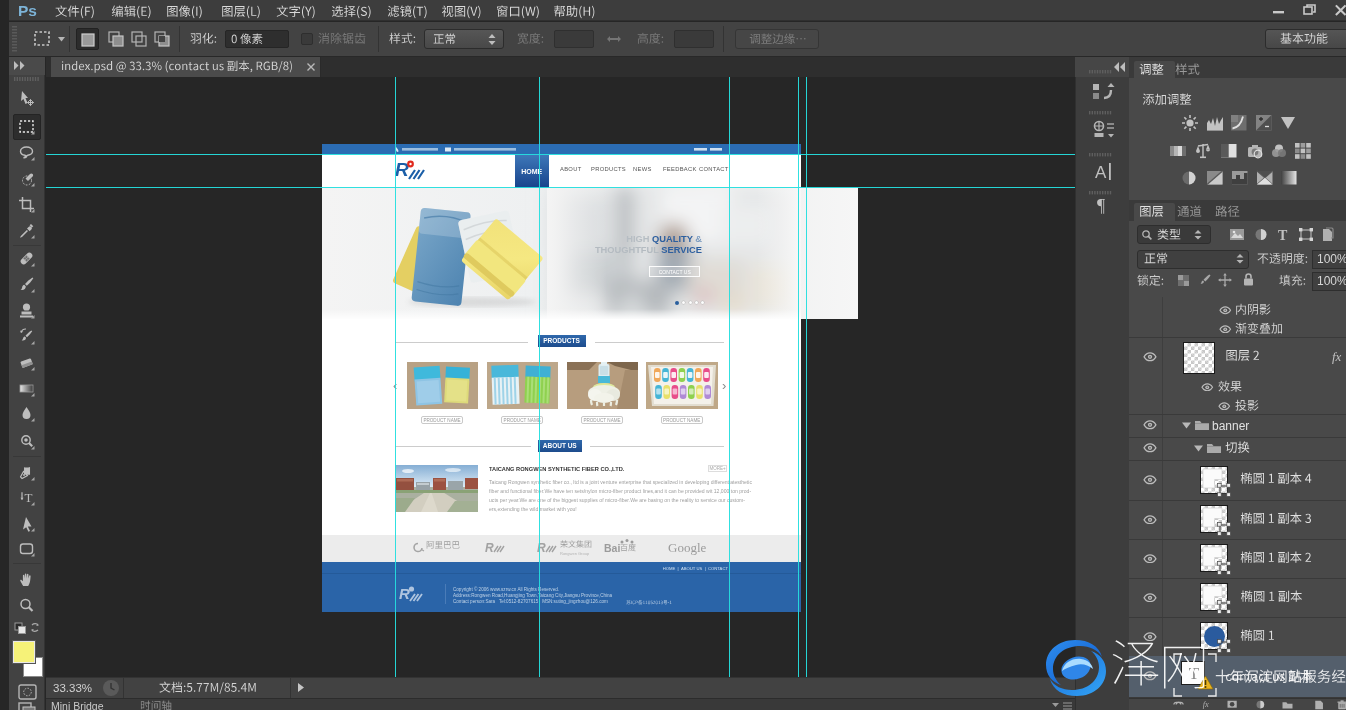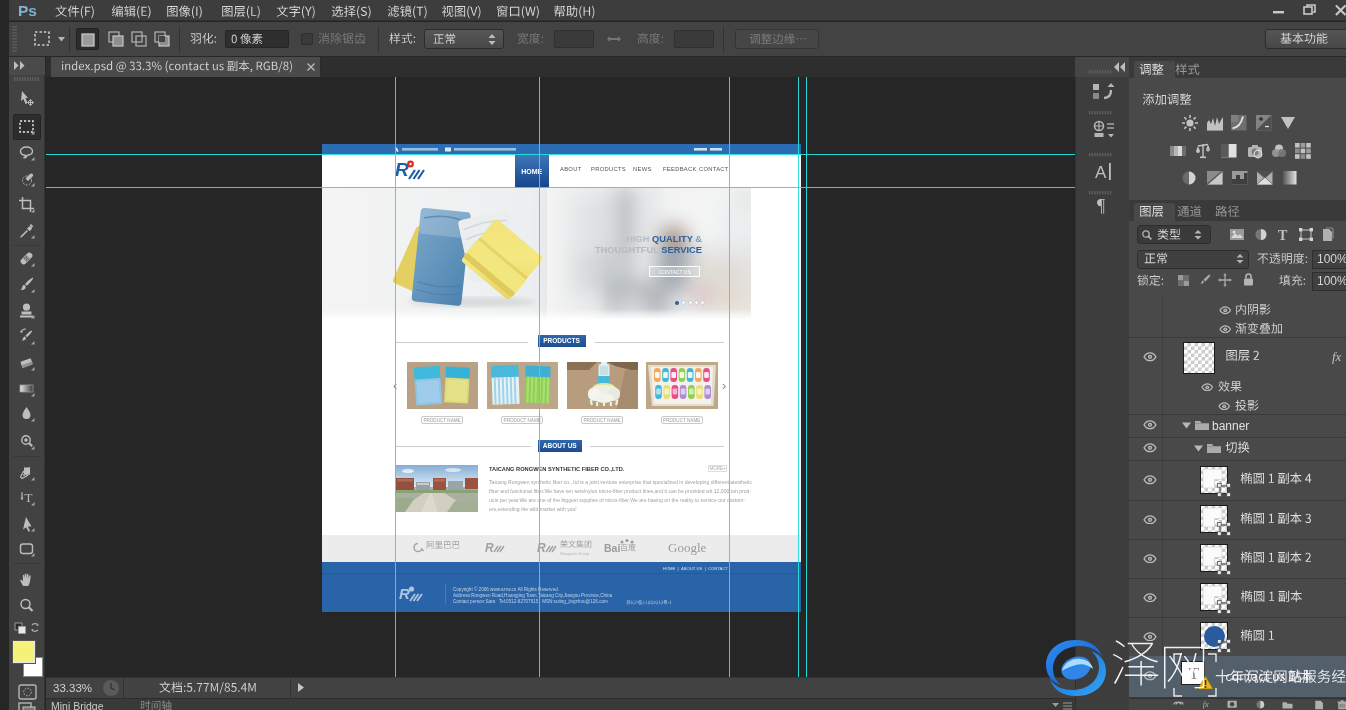--- a/index.html
+++ b/index.html
@@ -331,21 +331,21 @@
             <path d="M14 20l6-9M18.5 20l6-9M23 20l6-9"></path>
           </g>
         </svg>
         <div style="position:absolute;left:193px;top:9.5px;width:33.5px;height:35.5px;background:linear-gradient(#3f79ba,#16418a)"></div>
         <div style="position:absolute;left:193px;top:9.5px;width:33.5px;height:35.5px;color:#fff;font-size:7px;font-weight:bold;text-align:center;line-height:35px;font-family:'Liberation Sans'">HOME</div>
         <div style="position:absolute;left:238px;top:22px;height:10px;color:#555;font-size:5.8px;letter-spacing:.3px;white-space:nowrap;font-family:'Liberation Sans'">ABOUT</div>
         <div style="position:absolute;left:269px;top:22px;height:10px;color:#555;font-size:5.8px;letter-spacing:.3px;white-space:nowrap;font-family:'Liberation Sans'">PRODUCTS</div>
         <div style="position:absolute;left:311px;top:22px;height:10px;color:#555;font-size:5.8px;letter-spacing:.3px;white-space:nowrap;font-family:'Liberation Sans'">NEWS</div>
         <div style="position:absolute;left:341px;top:22px;height:10px;color:#555;font-size:5.8px;letter-spacing:.3px;white-space:nowrap;font-family:'Liberation Sans'">FEEDBACK</div>
         <div style="position:absolute;left:377px;top:22px;height:10px;color:#555;font-size:5.8px;letter-spacing:.3px;white-space:nowrap;font-family:'Liberation Sans'">CONTACT</div>
-        <div style="position:absolute;left:0;top:43.5px;width:429px;height:131px;background:linear-gradient(90deg,#f4f4f4 0%,#eef0f1 40%,#e9ebec 60%,#f6f6f6 100%);overflow:hidden">
+        <div style="position:absolute;left:0;top:43.5px;width:536px;height:131px;background:linear-gradient(90deg,#f4f4f4 0%,#eef0f1 40%,#e9ebec 60%,#f6f6f6 100%);overflow:hidden">
 <svg width="479" height="131" viewBox="0 0 479 131" style="position:absolute;left:0;top:0">
 <defs>
 <filter id="bl8">
                 <feGaussianBlur stdDeviation="9"></feGaussianBlur>
               </filter>
 <filter id="bl3">
                 <feGaussianBlur stdDeviation="2.5"></feGaussianBlur>
               </filter>
 <linearGradient id="yt" x1="0" y1="0" x2="1" y2="1">
                 <stop offset="0" stop-color="#f2e27a"></stop>

